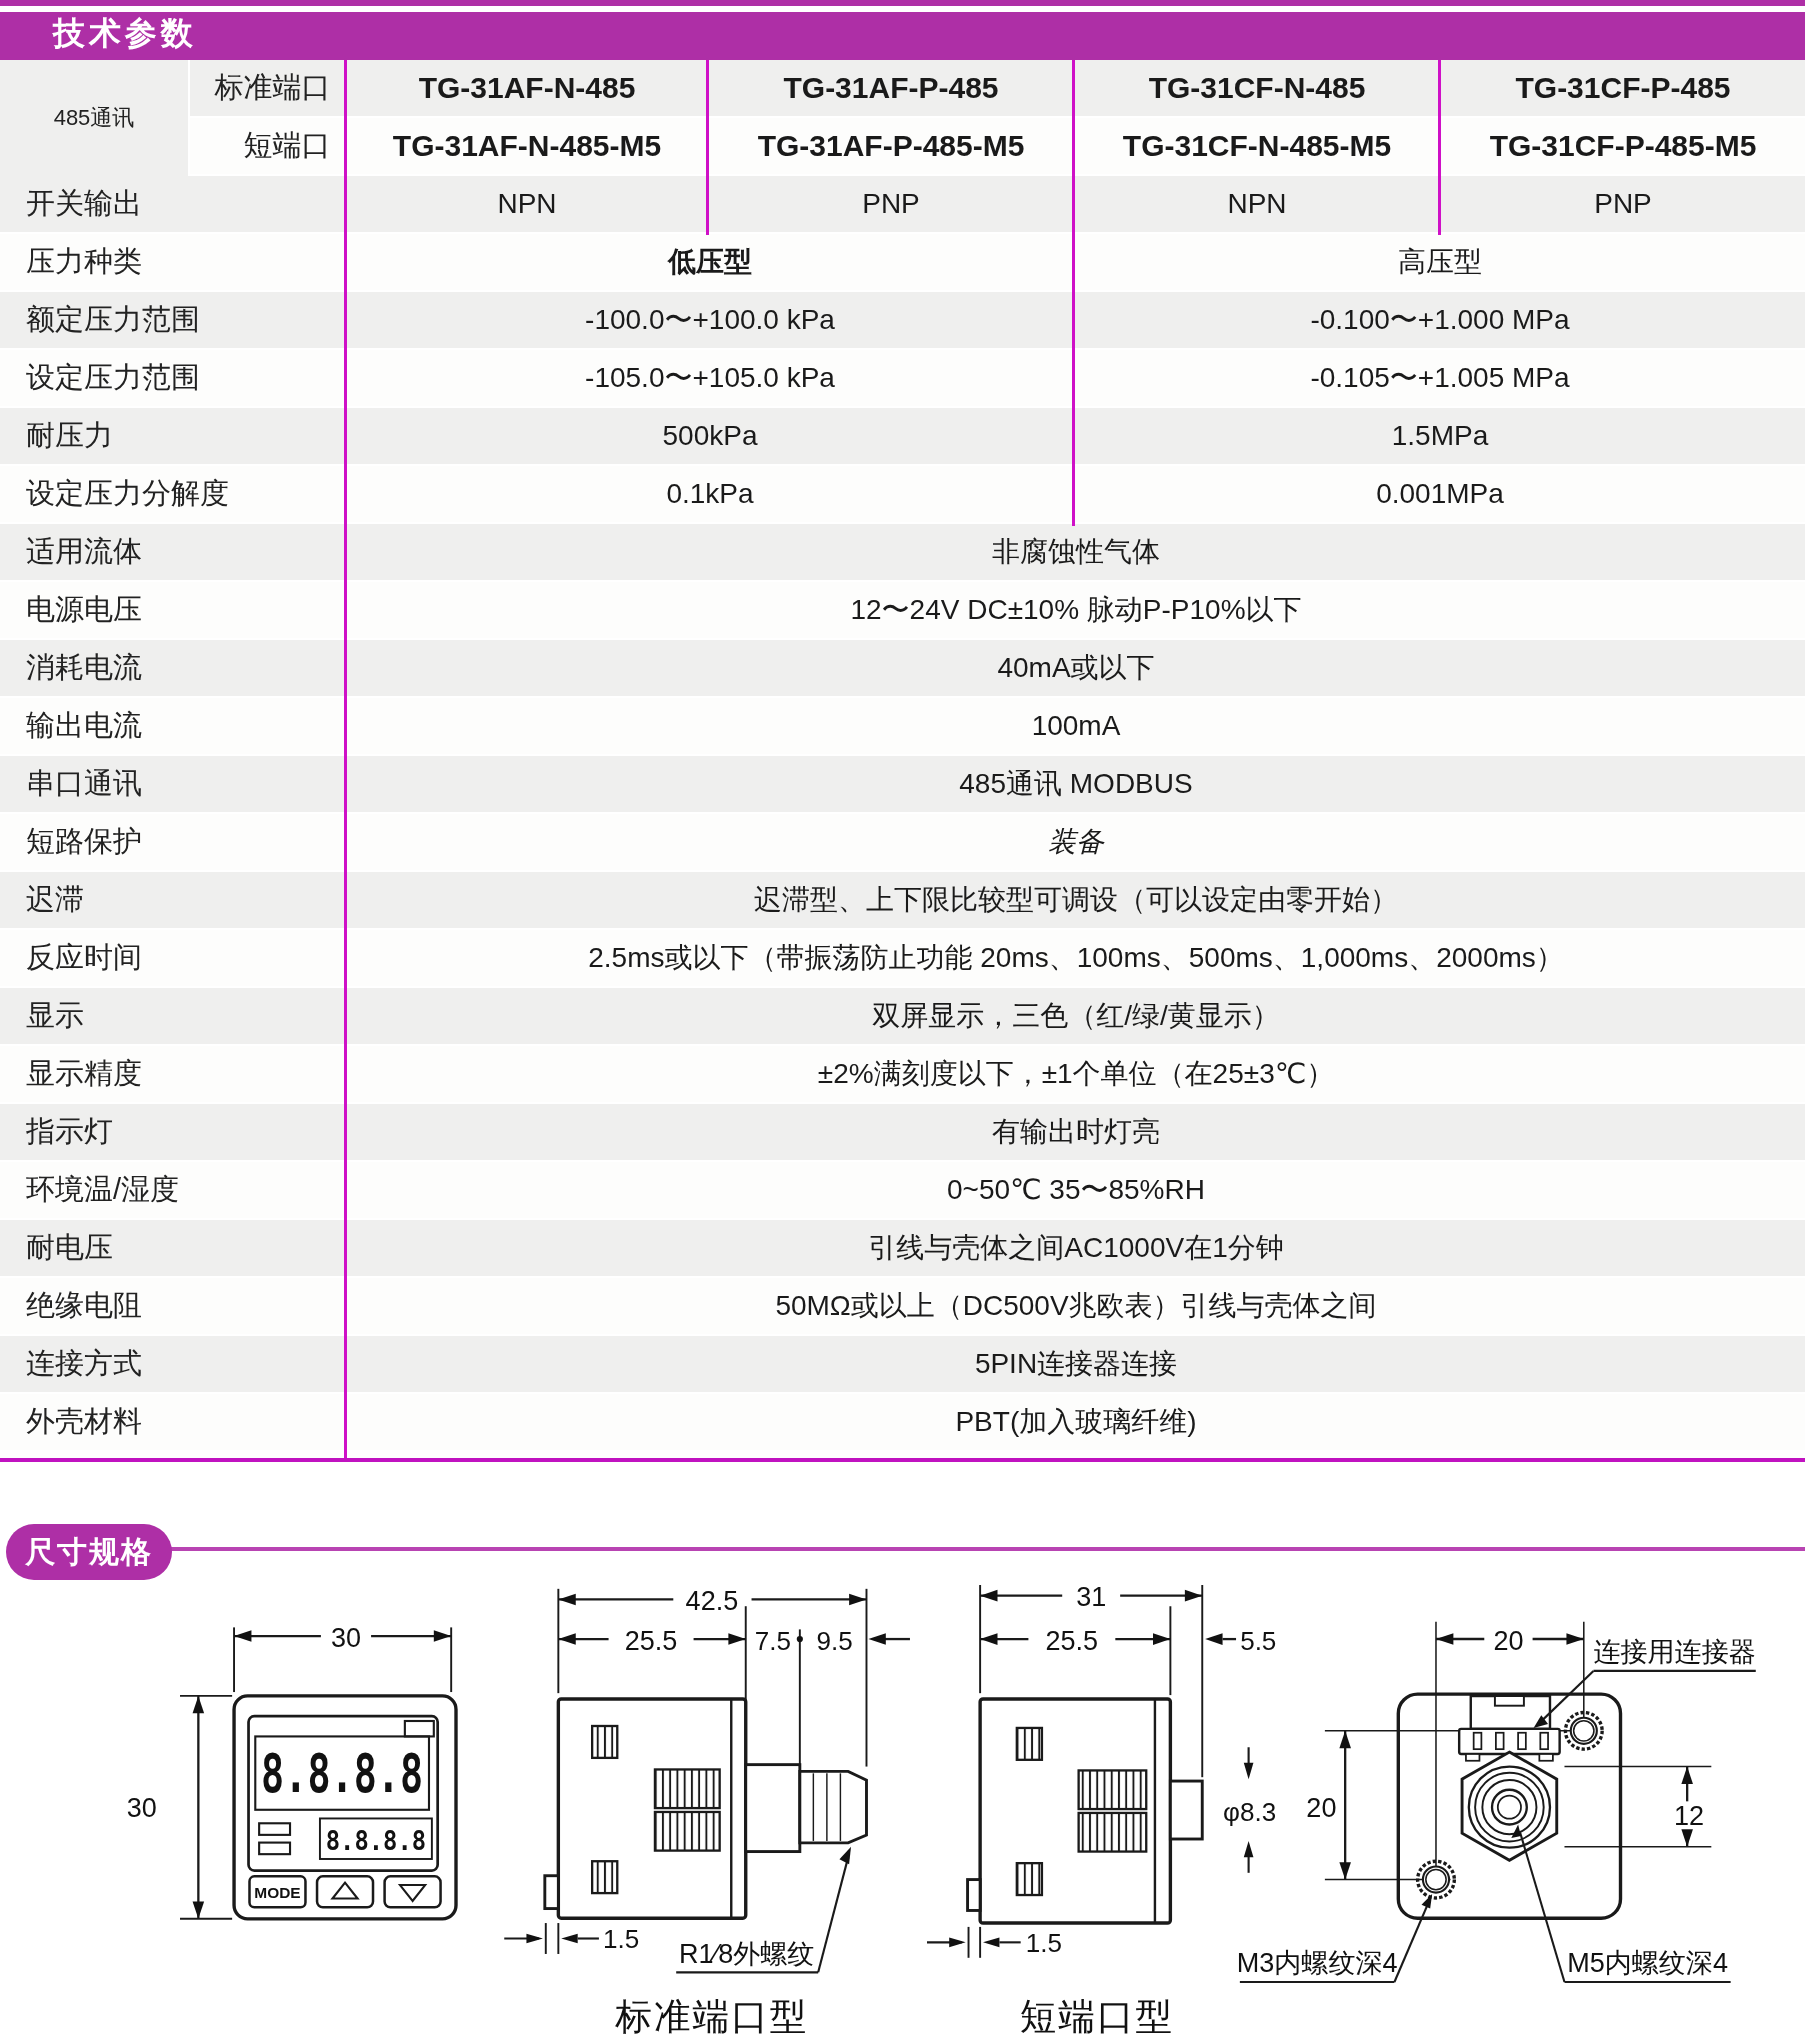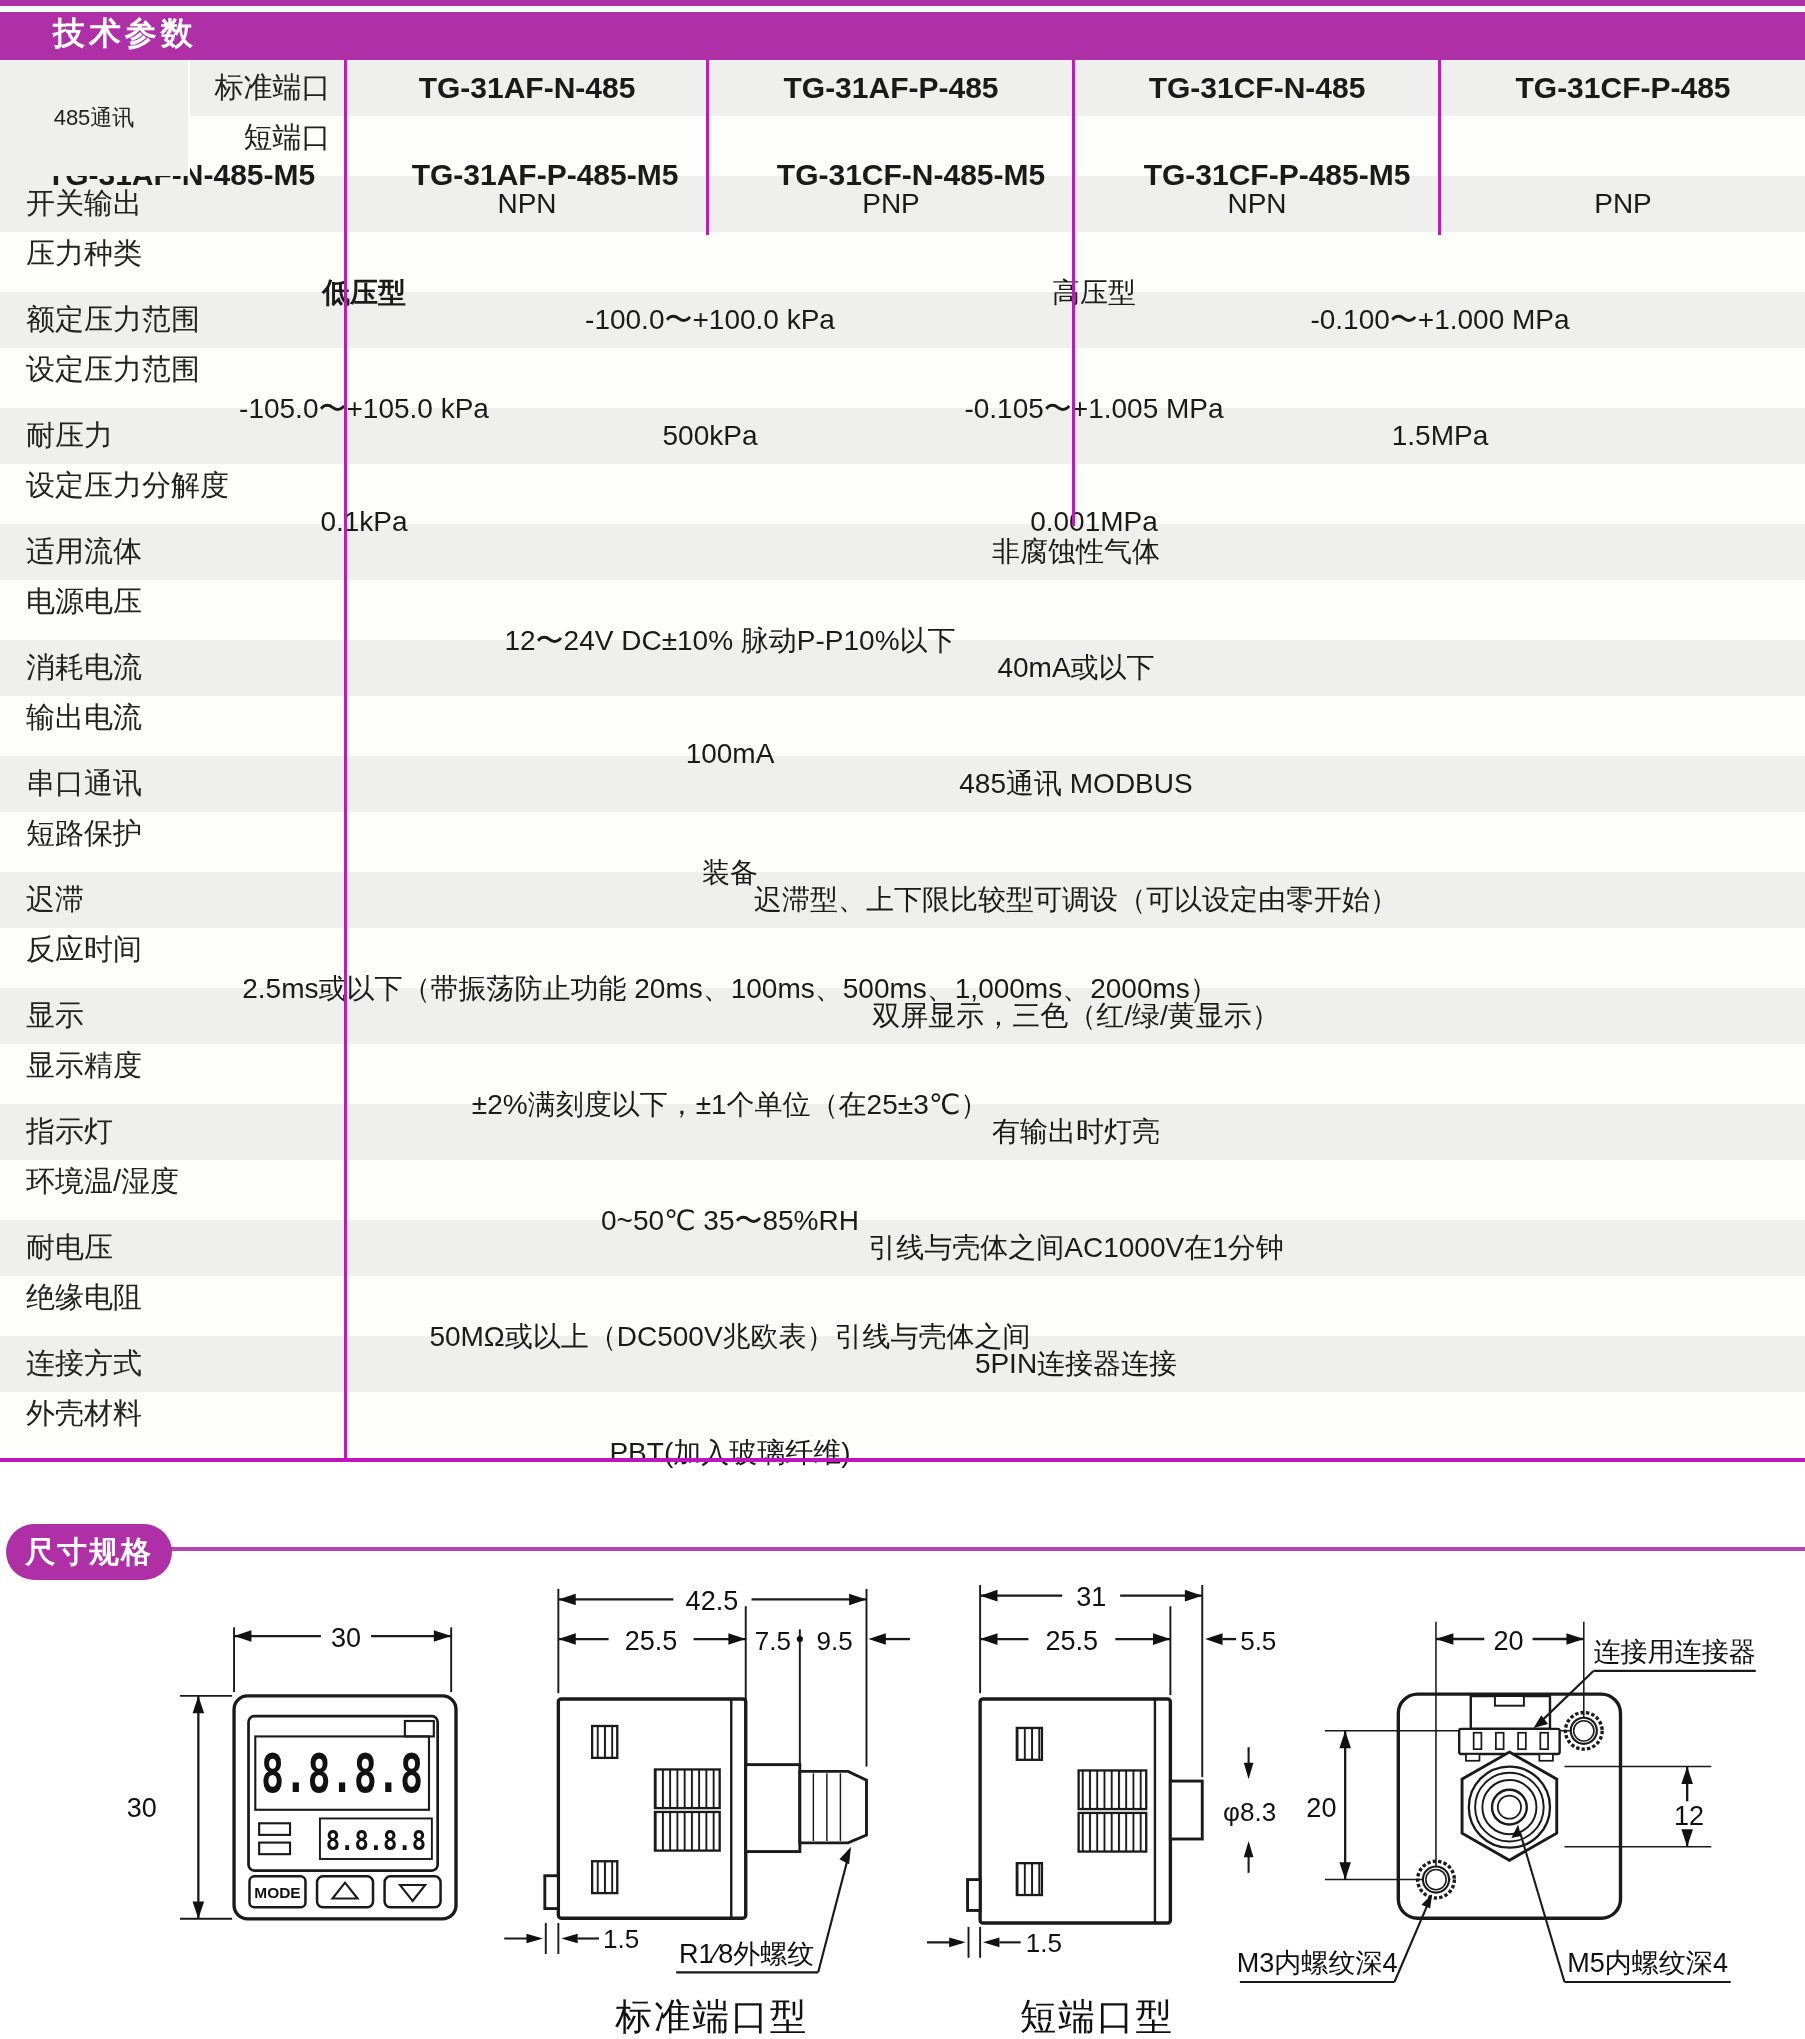--- a/index.html
+++ b/index.html
@@ -9,21 +9,21 @@
   }
   
   .top-strip{position:absolute;left:0;top:0;width:1806px;height:5.8px;background:var(--bar);}
   .header-bar{position:absolute;left:0;top:11.6px;width:1806px;height:48px;background:var(--bar);
     display:flex;align-items:flex-start;}
   .header-bar .title{color:#fff;font-size:32px;font-weight:bold;padding-left:53px;letter-spacing:3.9px;}
   
   .spec-table{position:absolute;left:0;top:60px;width:1806px;height:1398px;}
   .srow{display:flex;box-sizing:border-box;border-bottom:2.9px solid #fff;height:58px;}
   .srow.gray{background:var(--rowgray);}
-  .srow.white{background:#fdfdfc;flex-direction:column;}
+  .srow.white{background:#fdfdfc;}
   .lab{width:346px;box-sizing:border-box;display:flex;align-items:center;font-size:29px;color:#222;flex:none;}
   .lab.left{padding-left:26px;justify-content:flex-start;}
   .lab.right{padding-right:15.4px;justify-content:flex-end;}
   .vals{flex:1;display:flex;}
   .cell{display:flex;align-items:center;justify-content:center;font-size:28px;box-sizing:border-box;}
   .cell.model{font-weight:bold;font-size:30px;letter-spacing:0;}
   .comm-cell{position:absolute;left:0;top:0;width:190px;height:116px;background:var(--rowgray);
     border-right:2.9px solid #fff;display:flex;align-items:center;justify-content:center;
     font-size:22px;color:#222;z-index:2;box-sizing:border-box;}
   .vline{position:absolute;width:2.9px;background:var(--vline);top:0;z-index:3;}
@@ -147,21 +147,21 @@
       </div>
       <div class="srow gray">
         <div class="lab left">串口通讯</div>
         <div class="vals">
           <div class="cell" style="width: 1460px;">485通讯 MODBUS</div>
         </div>
       </div>
       <div class="srow white">
         <div class="lab left">短路保护</div>
         <div class="vals">
-          <div class="cell" style="width: 1460px;">装备</div>
+          <div class="cell" style="width: 1460px; font-style: italic;">装备</div>
         </div>
       </div>
       <div class="srow gray">
         <div class="lab left">迟滞</div>
         <div class="vals">
           <div class="cell" style="width: 1460px;">迟滞型、上下限比较型可调设（可以设定由零开始）</div>
         </div>
       </div>
       <div class="srow white">
         <div class="lab left">反应时间</div>

